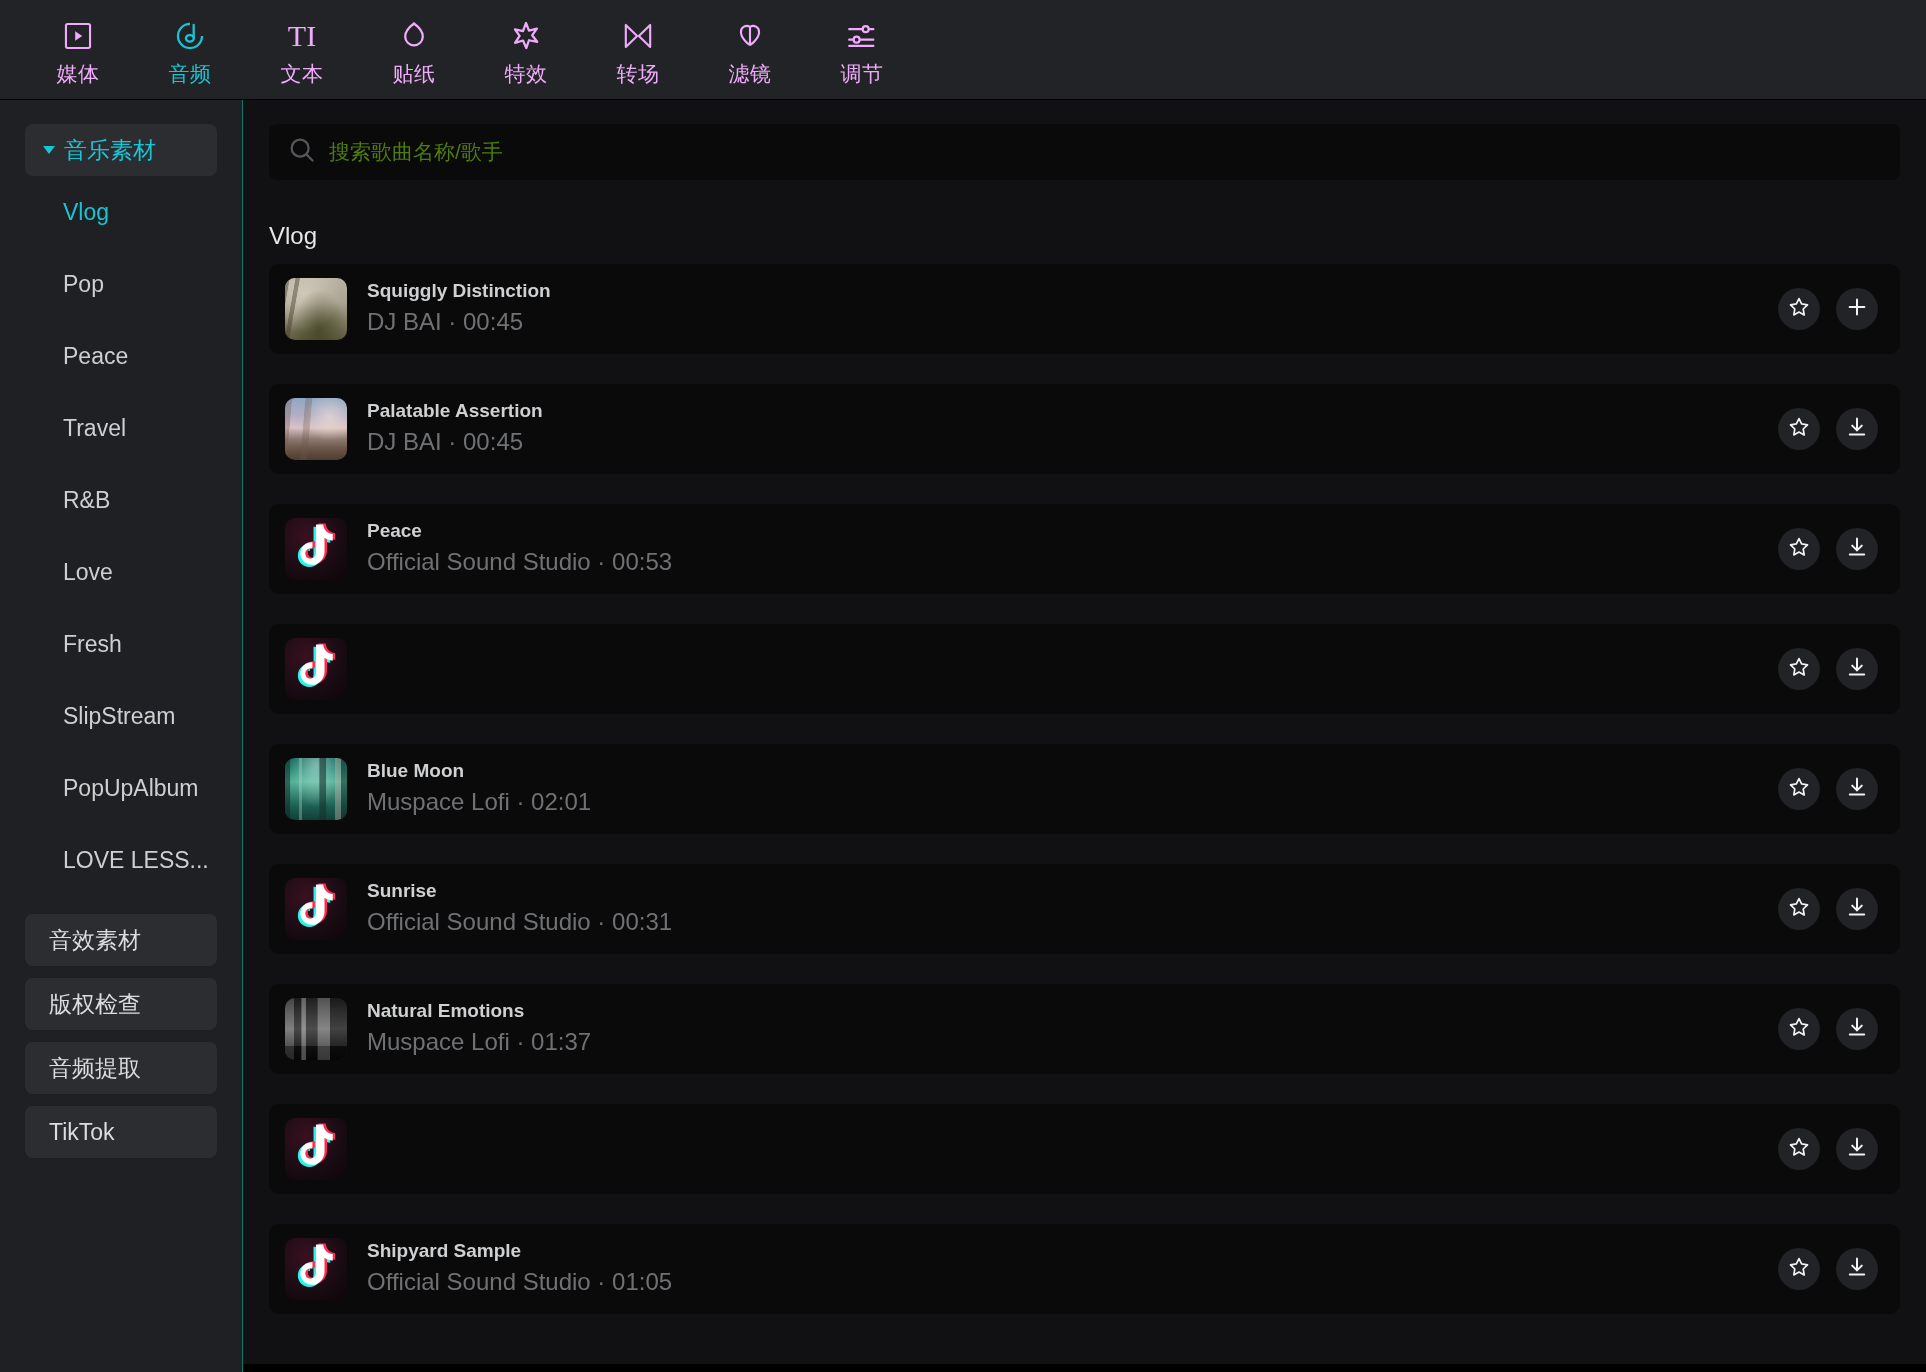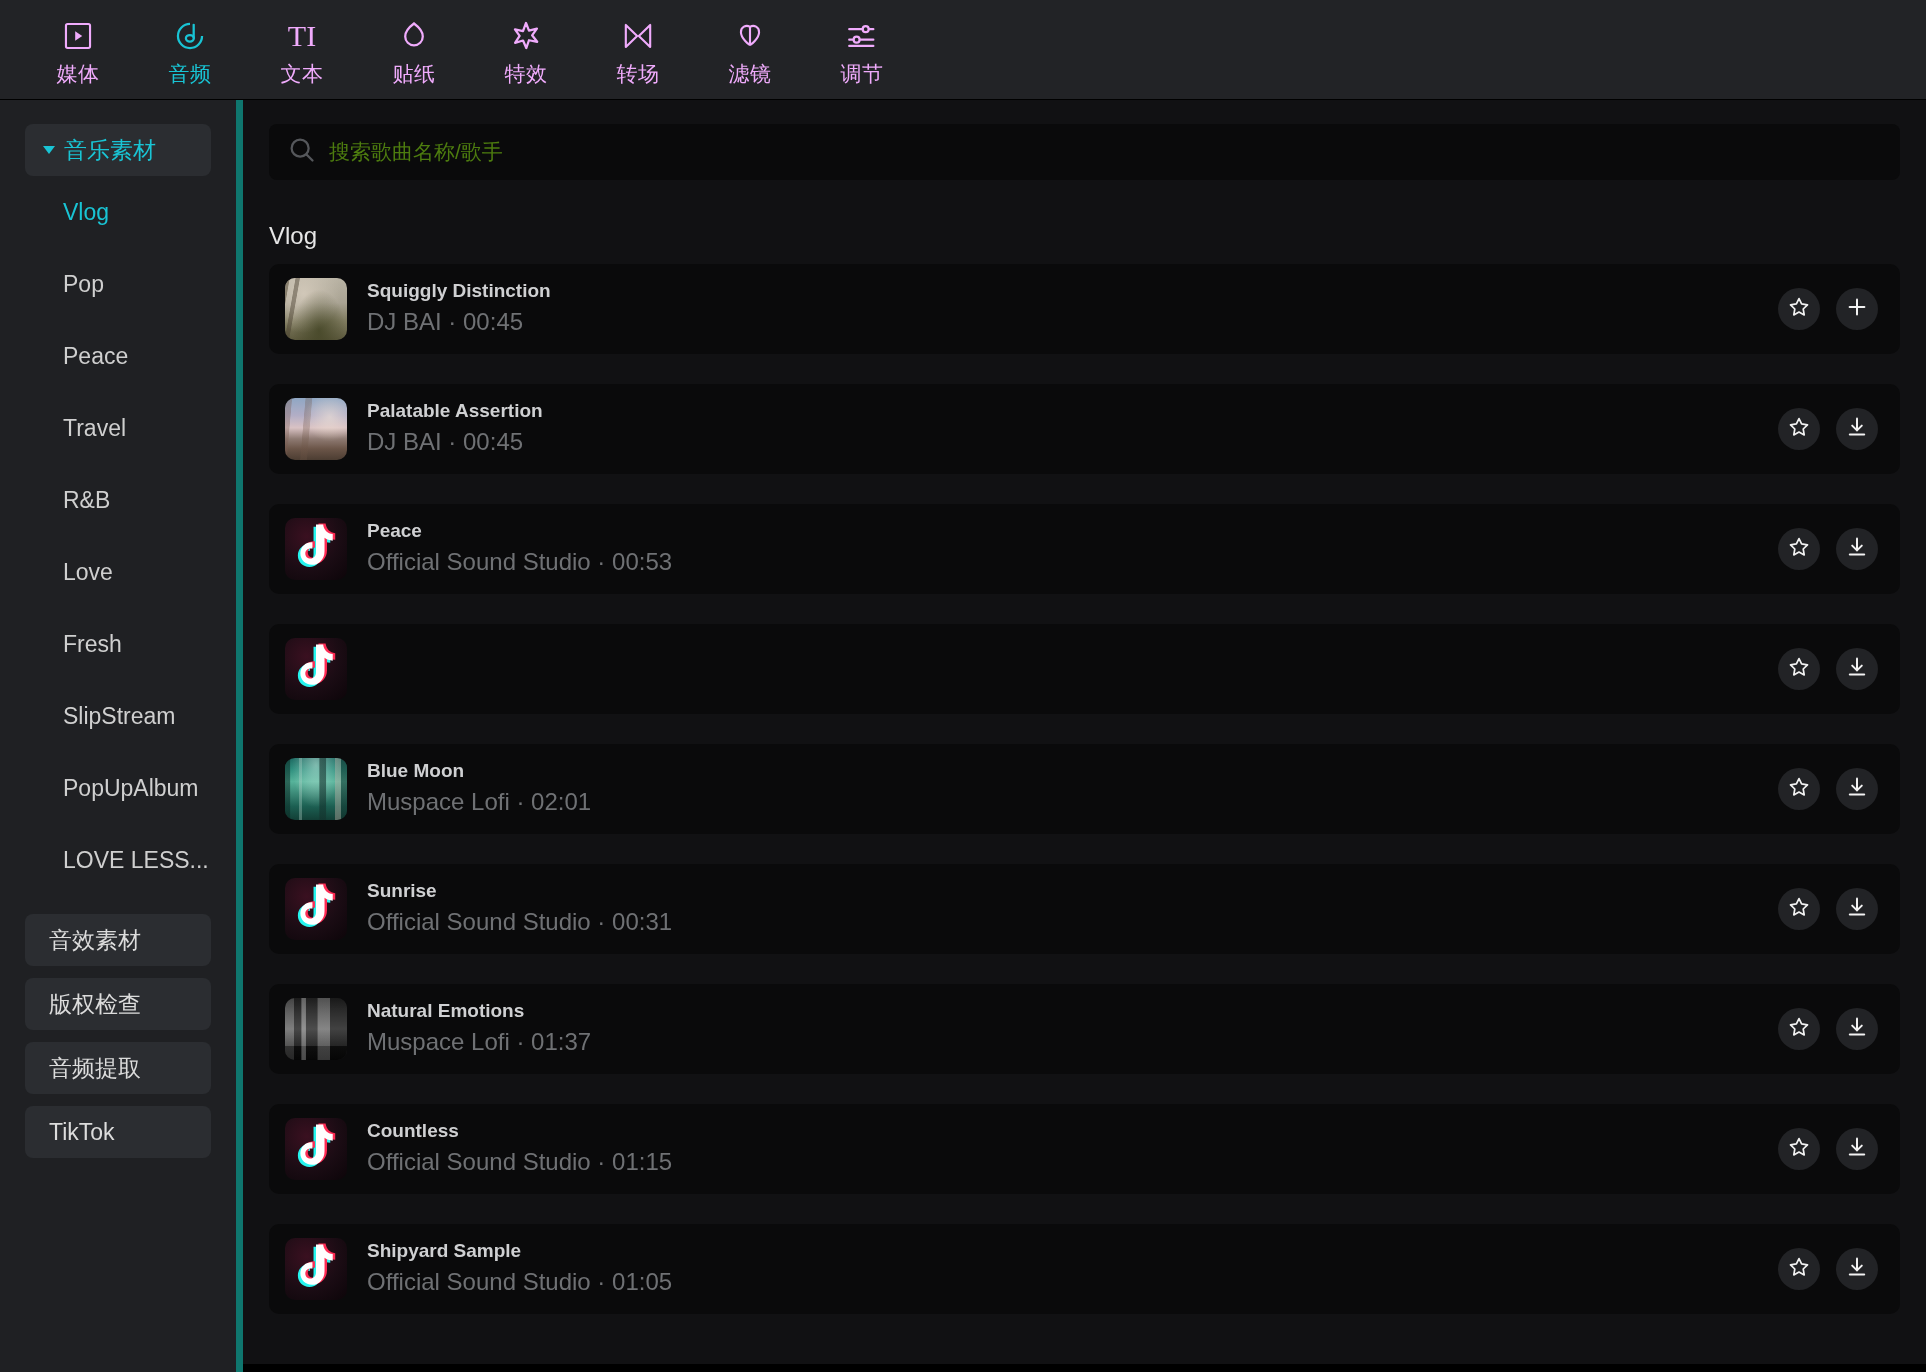--- a/index.html
+++ b/index.html
@@ -49,21 +49,21 @@
     display: flex;
     min-height: 0;
     background: #0d0d0d;
   }
 
   
   .sidebar {
     width: 243px;
     flex: 0 0 243px;
     background: #1f2023;
-    border-right: 7px solid #0f766e;
+    border-right: 1px solid #0f766e;
     padding-top: 24px;
     overflow: hidden;
     position: relative;
   }
   .sb-group-head {
     margin: 0 25px 0 25px;
     height: 52px;
     background: #2b2d31;
     border-radius: 8px;
     display: flex;
@@ -587,24 +587,20 @@
               <div class="art-tiktok">
                 <svg viewBox="0 0 40 40" width="40" height="40">
       <g transform="translate(2,2)">
         <path d="M22.6 2.2c.5 3.6 2.7 5.9 6.2 6.2v4.2c-2-.1-3.8-.7-5.3-1.8v8.6c0 5.2-3.6 8.8-8.2 8.8-4.1 0-7.4-3.1-7.4-7.4 0-4.4 3.5-7.5 7.8-7.2v4.3c-.4-.1-.8-.2-1.3-.2-1.9 0-3.3 1.4-3.3 3.2 0 1.9 1.4 3.3 3.3 3.3 2.1 0 3.6-1.5 3.6-4.2V2.2z" fill="#25f4ee" transform="translate(-1.6,1.4)"></path>
         <path d="M22.6 2.2c.5 3.6 2.7 5.9 6.2 6.2v4.2c-2-.1-3.8-.7-5.3-1.8v8.6c0 5.2-3.6 8.8-8.2 8.8-4.1 0-7.4-3.1-7.4-7.4 0-4.4 3.5-7.5 7.8-7.2v4.3c-.4-.1-.8-.2-1.3-.2-1.9 0-3.3 1.4-3.3 3.2 0 1.9 1.4 3.3 3.3 3.3 2.1 0 3.6-1.5 3.6-4.2V2.2z" fill="#fe2c55" transform="translate(1.6,-0.6)"></path>
         <path d="M22.6 2.2c.5 3.6 2.7 5.9 6.2 6.2v4.2c-2-.1-3.8-.7-5.3-1.8v8.6c0 5.2-3.6 8.8-8.2 8.8-4.1 0-7.4-3.1-7.4-7.4 0-4.4 3.5-7.5 7.8-7.2v4.3c-.4-.1-.8-.2-1.3-.2-1.9 0-3.3 1.4-3.3 3.2 0 1.9 1.4 3.3 3.3 3.3 2.1 0 3.6-1.5 3.6-4.2V2.2z" fill="#ffffff"></path>
       </g>
                 </svg>
               </div>
             </div>
-     <div class="meta">
-       <div class="t-title">Countless</div>
-       <div class="t-sub">Official Sound Studio · 01:15</div>
-     </div>
      <div class="actions">
               <div class="act-btn">
         <span><svg width="24" height="24" viewBox="0 0 24 24" fill="none" stroke="#f2f2f2" stroke-width="1.7" stroke-linejoin="round">
       <path d="M12 3.6l2.6 5.3 5.9.9-4.3 4.2 1 5.9-5.2-2.8-5.2 2.8 1-5.9L3.5 9.8l5.9-.9z"></path>
                   </svg></span>
      </div>
               <div class="act-btn">
         <span><svg width="24" height="24" viewBox="0 0 24 24" fill="none" stroke="#f2f2f2" stroke-width="2" stroke-linecap="round" stroke-linejoin="round">
       <line x1="12" y1="3.4" x2="12" y2="15.2"></line>
                     <polyline points="7.2,10.6 12,15.4 16.8,10.6"></polyline>

